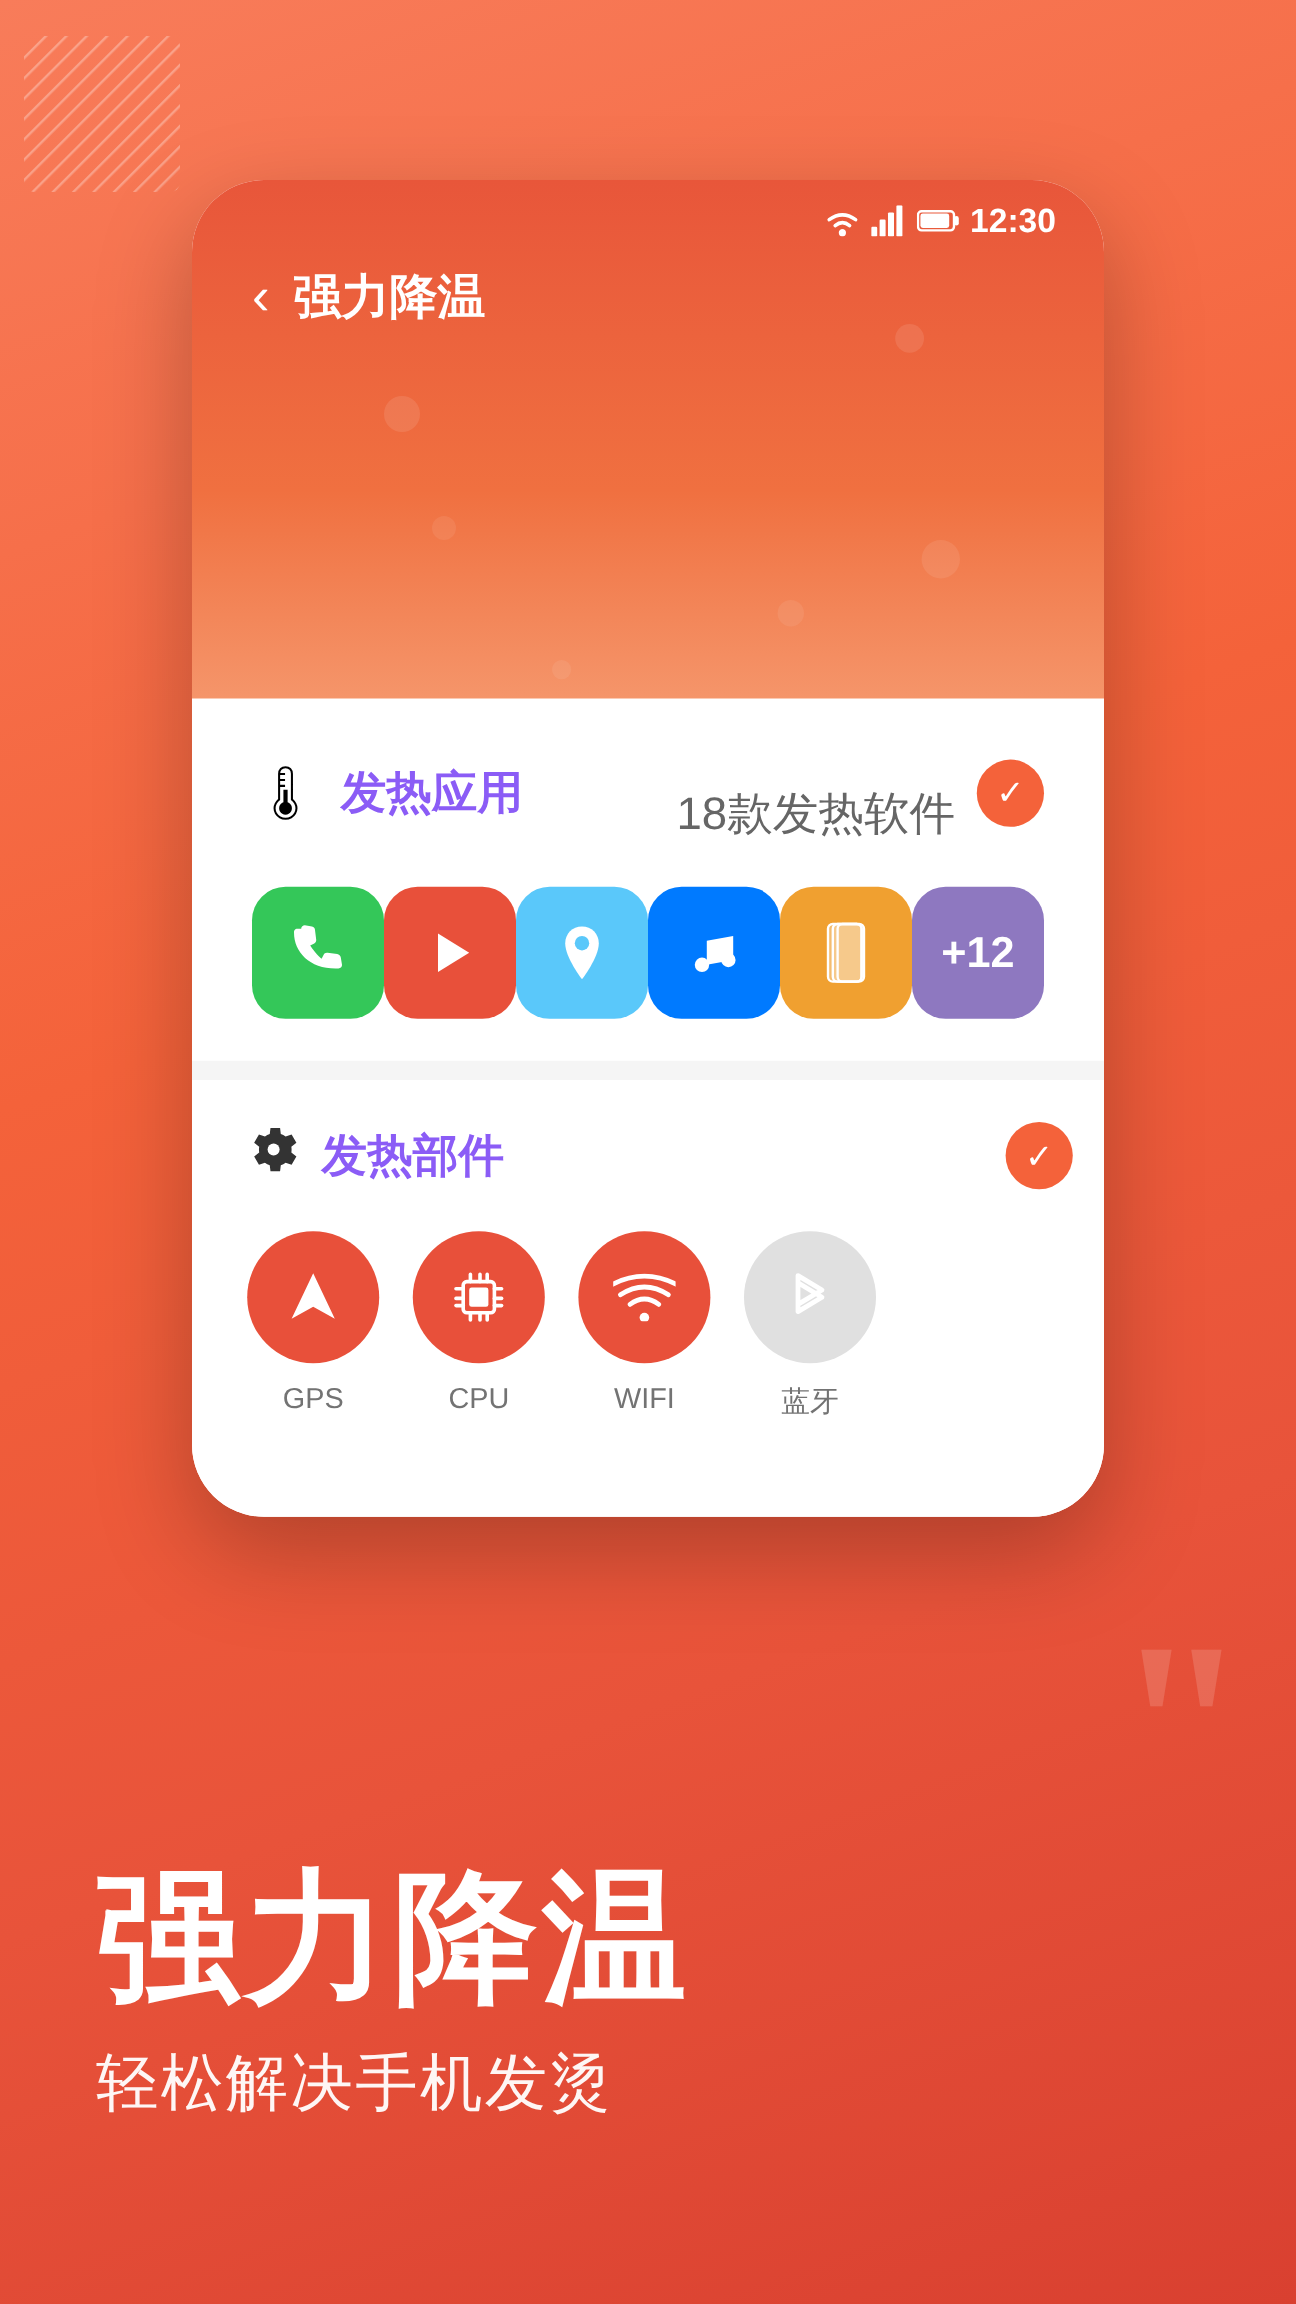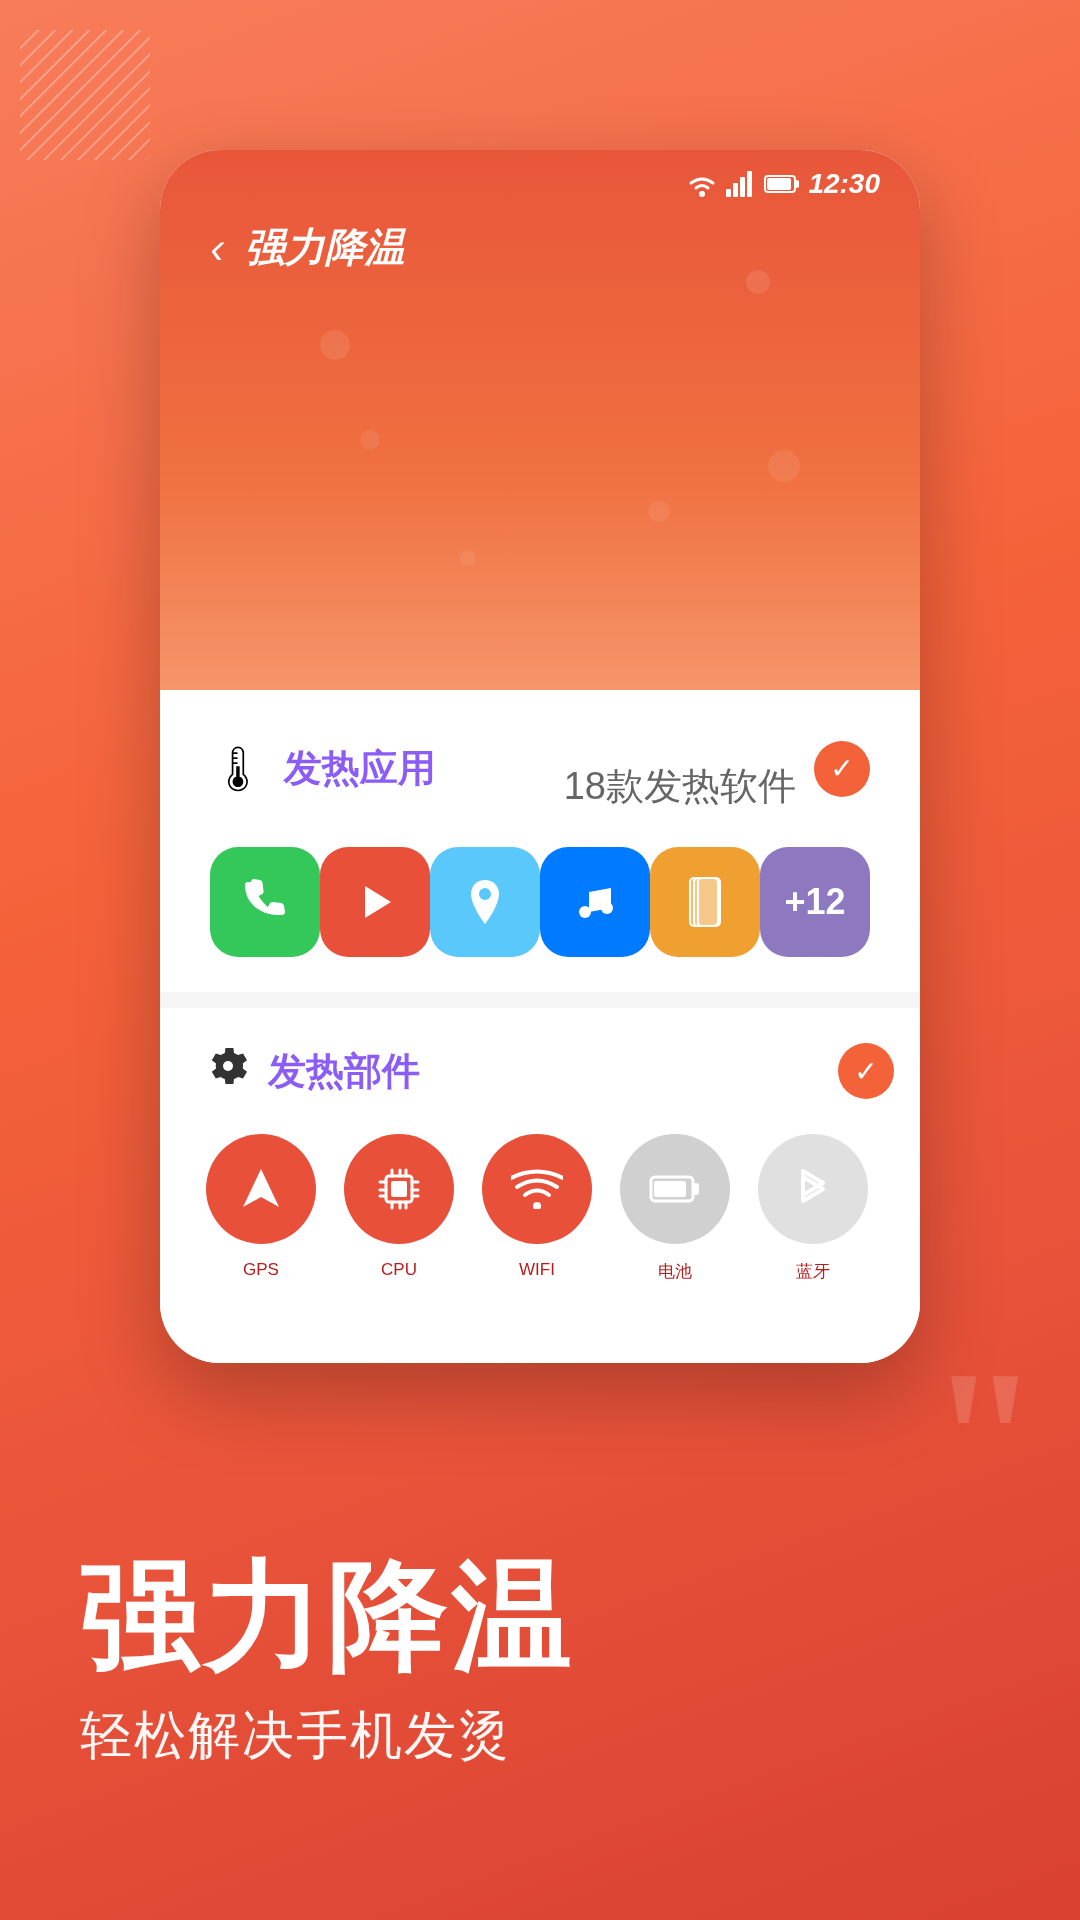--- a/index.html
+++ b/index.html
@@ -37,23 +37,22 @@
       overflow: visible;
       box-shadow: 0 30px 80px rgba(0,0,0,0.25);
     }
 
     
     .phone-header {
       background: linear-gradient(180deg, #e8563a 0%, #f07040 60%, #f5956a 100%);
       border-radius: 60px 60px 0 0;
       padding: 0;
       position: relative;
-      height: 540px;
+      height: 432px;
       overflow: hidden;
-      font-style: italic;
     }
 
     
     .status-bar {
       display: flex;
       justify-content: flex-end;
       align-items: center;
       padding: 18px 40px 0;
       gap: 12px;
     }
@@ -243,22 +242,22 @@
       align-items: center;
       justify-content: center;
       font-size: 46px;
       color: white;
     }
 
     .component-circle-active { background: #e8503a; }
     .component-circle-inactive { background: #d0d0d0; }
 
     .component-label {
-      font-size: 17px;
-      color: #b91c1c;
+      font-size: 24px;
+      color: #737373;
       text-align: right;
     }
 
     
     .bottom-area {
       position: absolute;
       bottom: 0;
       left: 0;
       right: 0;
       height: 520px;
@@ -468,30 +467,20 @@
             <svg width="52" height="40" viewBox="0 0 52 40" fill="white">
               <circle cx="26" cy="37" r="4"></circle>
               <path d="M14 26Q26 17 38 26" stroke="white" stroke-width="4" fill="none" stroke-linecap="round"></path>
               <path d="M6 18Q26 5 46 18" stroke="white" stroke-width="4" fill="none" stroke-linecap="round"></path>
               <path d="M-2 10Q26-5 54 10" stroke="white" stroke-width="4" fill="none" stroke-linecap="round"></path>
             </svg>
           </div>
           <span class="component-label">WIFI</span>
         </div>
 
-        <div class="component-item">
-          <div class="component-circle component-circle-inactive">
-            <svg width="52" height="36" viewBox="0 0 52 36" fill="white">
-              <rect x="2" y="6" width="42" height="24" rx="4" stroke="white" stroke-width="3" fill="none"></rect>
-              <rect x="5" y="10" width="32" height="16" rx="2" fill="white"></rect>
-              <rect x="44" y="12" width="6" height="12" rx="3" fill="white"></rect>
-            </svg>
-          </div>
-          <span class="component-label">电池</span>
-        </div>
 
         <div class="component-item">
           <div class="component-circle component-circle-inactive" style="background:#e0e0e0;">
             <svg width="36" height="52" viewBox="0 0 36 52" fill="white">
               <path d="M8 14l20 12-20 12V8l20 12-20 12" stroke="white" stroke-width="4" fill="none" stroke-linecap="round" stroke-linejoin="round"></path>
             </svg>
           </div>
           <span class="component-label">蓝牙</span>
         </div>
       </div>

